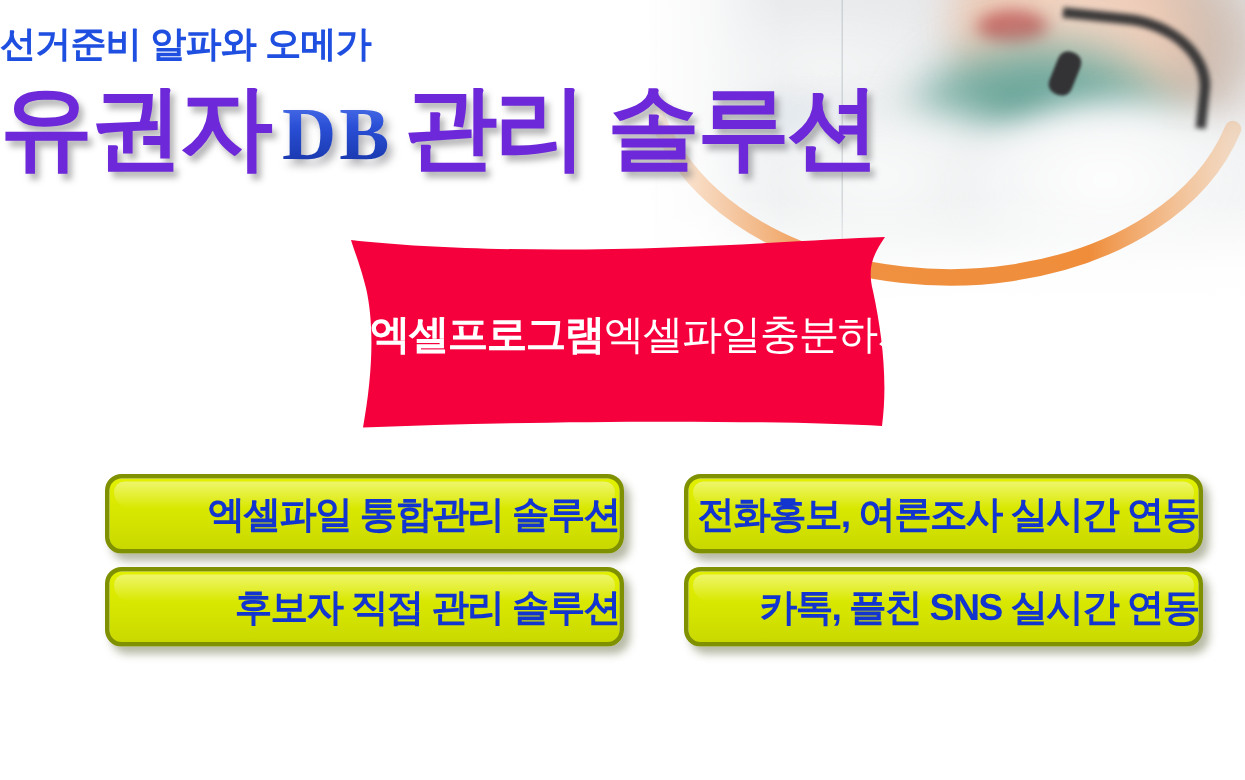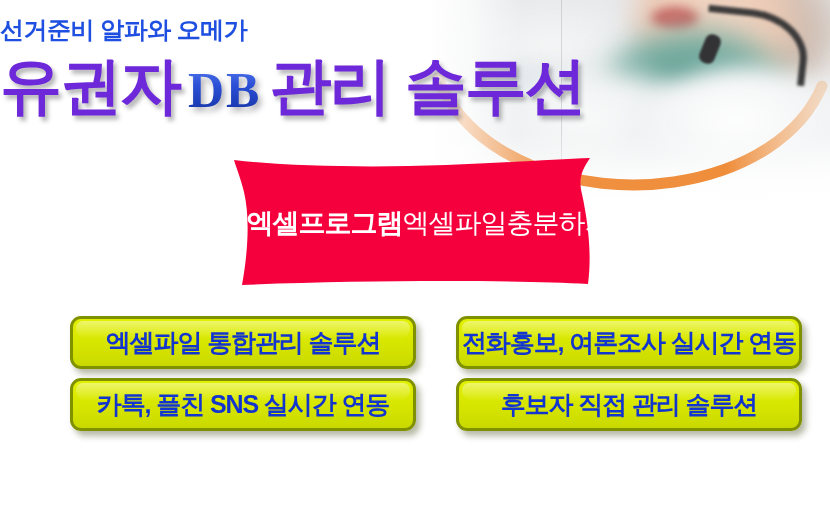--- a/index.html
+++ b/index.html
@@ -228,21 +228,21 @@
   .fbtn {
     position: relative;
     height: 53px;
     border-radius: 11px;
     background: linear-gradient(180deg, #e2f000 0%, #d6e500 55%, #c9d900 100%);
     border: 3px solid #7f9100;
     box-sizing: border-box;
     box-shadow: 4px 5px 6px rgba(80,90,40,.42);
     display: flex;
     align-items: center;
-    justify-content: center;
+    justify-content: flex-end;
     overflow: hidden;
     margin-left: 32px;
   }
   .fbtn::after {
     content: "";
     position: absolute;
     left: 3px; right: 3px; top: 2px;
     height: 18px;
     border-radius: 9px 9px 14px 14px;
     background: linear-gradient(180deg, rgba(255,255,255,.42) 0%, rgba(255,255,255,0) 100%);
@@ -316,20 +316,20 @@
   </div>
 
   <div class="buttons">
     <div class="fbtn">
       <span class="fbtn-label">엑셀파일 통합관리 솔루션</span>
     </div>
     <div class="fbtn">
       <span class="fbtn-label">전화홍보, 여론조사 실시간 연동</span>
     </div>
     <div class="fbtn">
+      <span class="fbtn-label">후보자 직접 관리 솔루션</span>
+    </div>
+    <div class="fbtn">
       <span class="fbtn-label">카톡, 플친 SNS 실시간 연동</span>
     </div>
-    <div class="fbtn">
-      <span class="fbtn-label">후보자 직접 관리 솔루션</span>
-    </div>
   </div>
 
 </div>
 
 </body></html>

